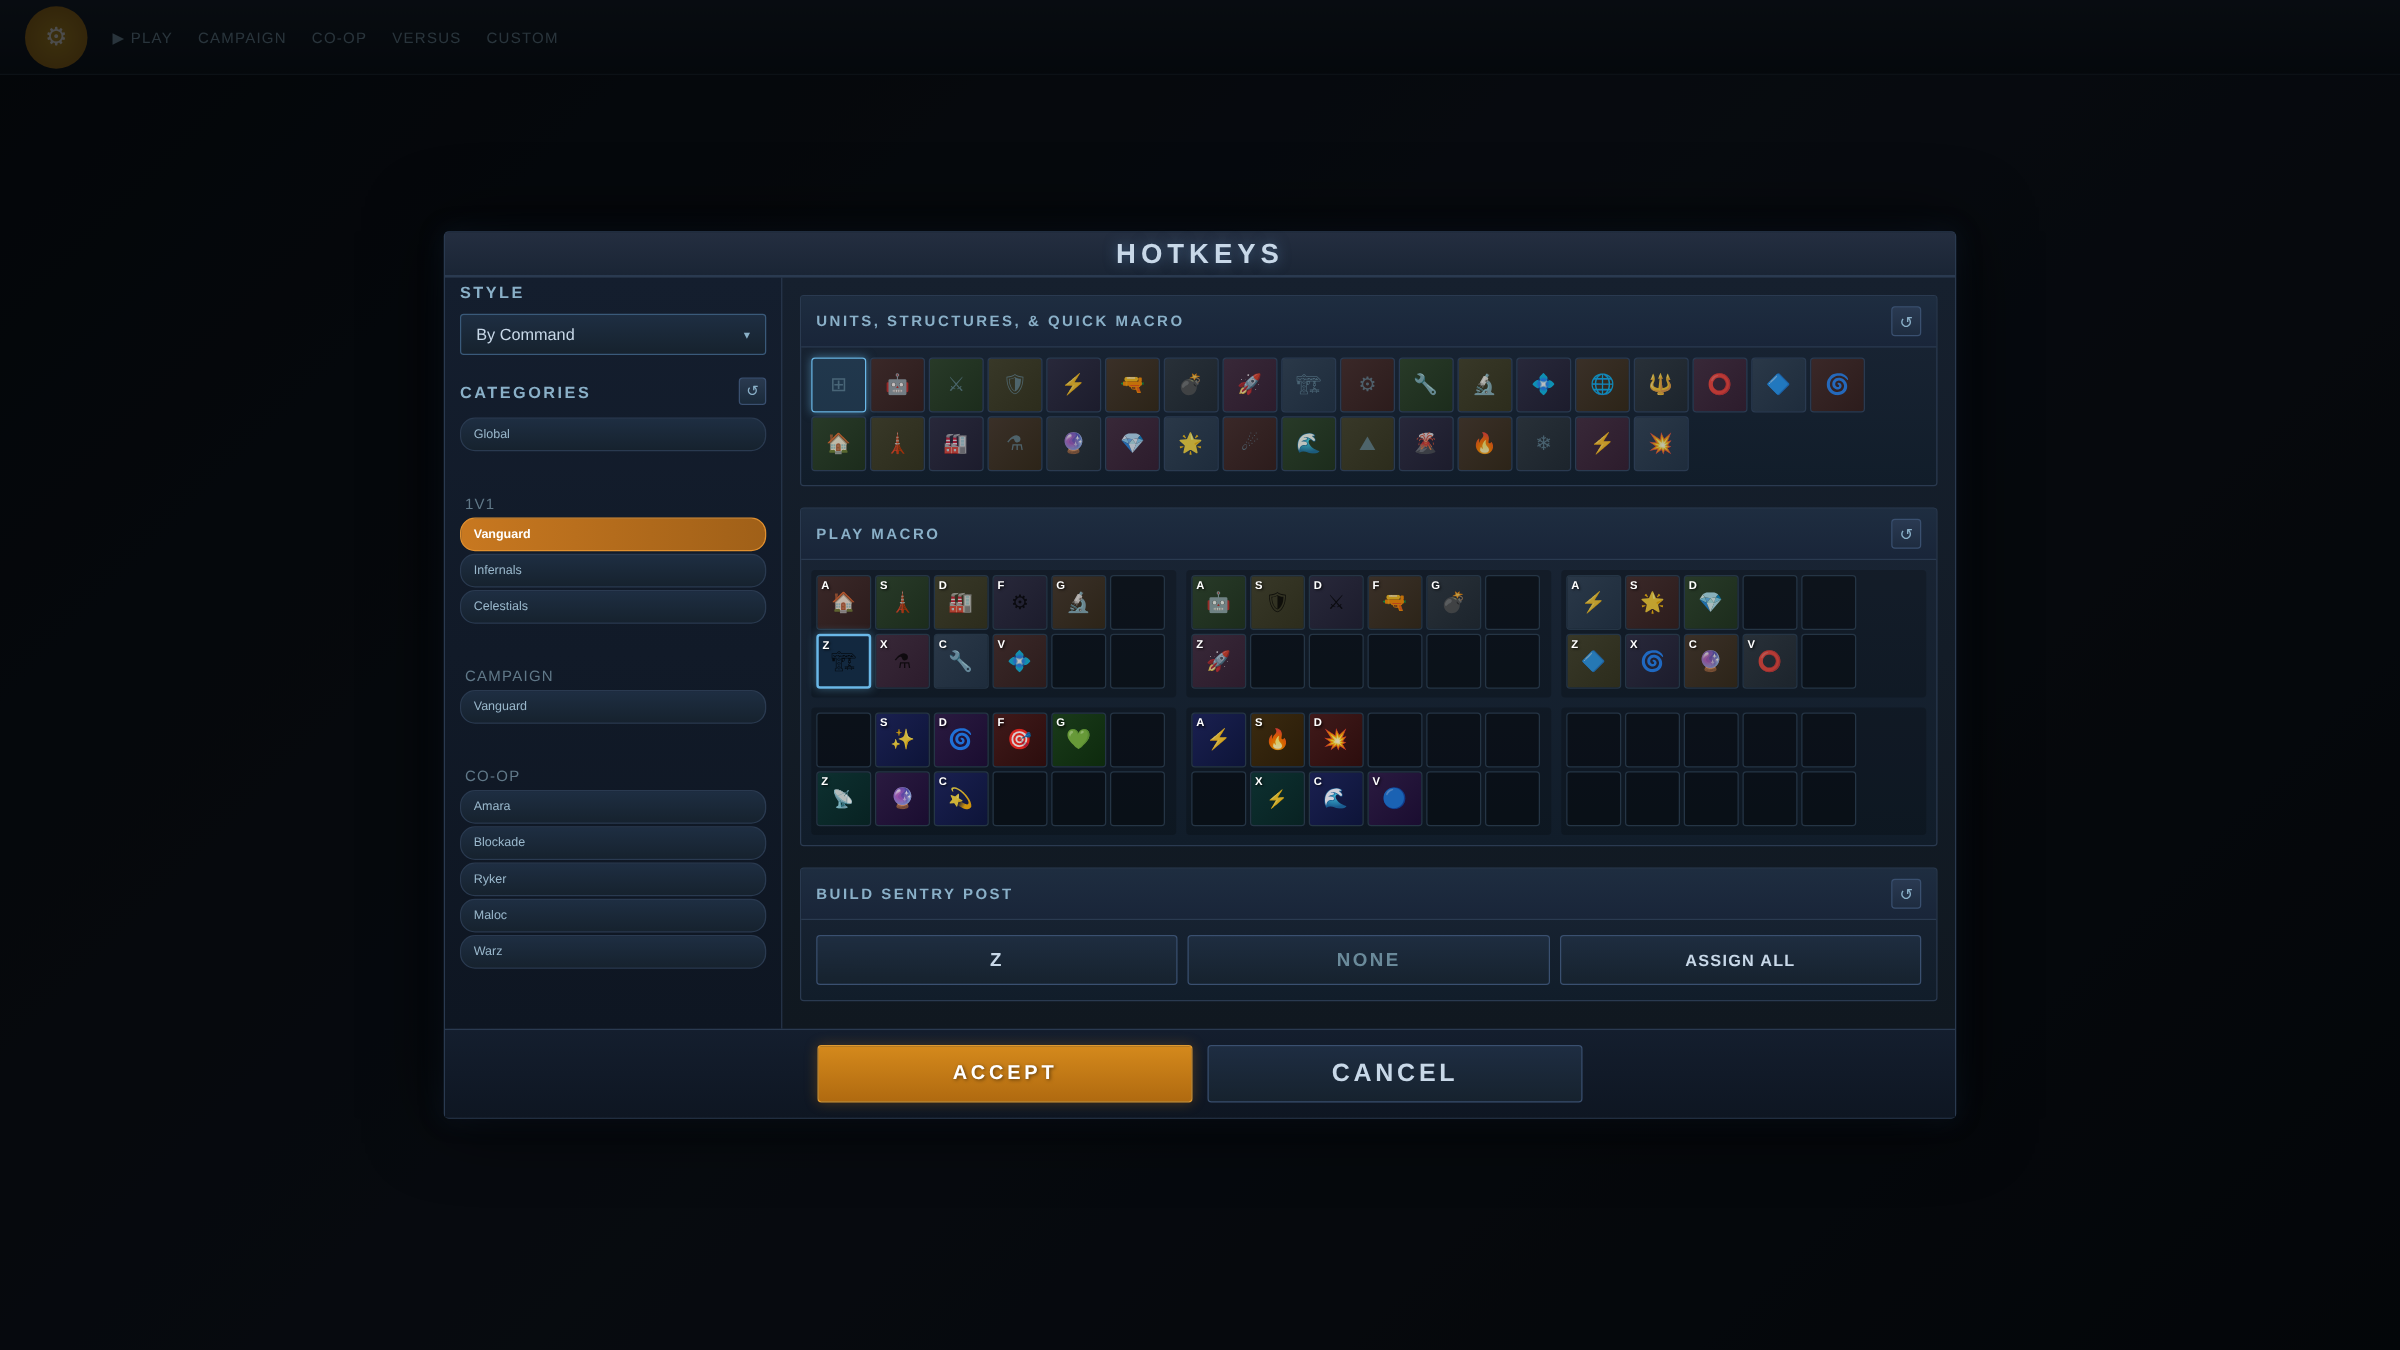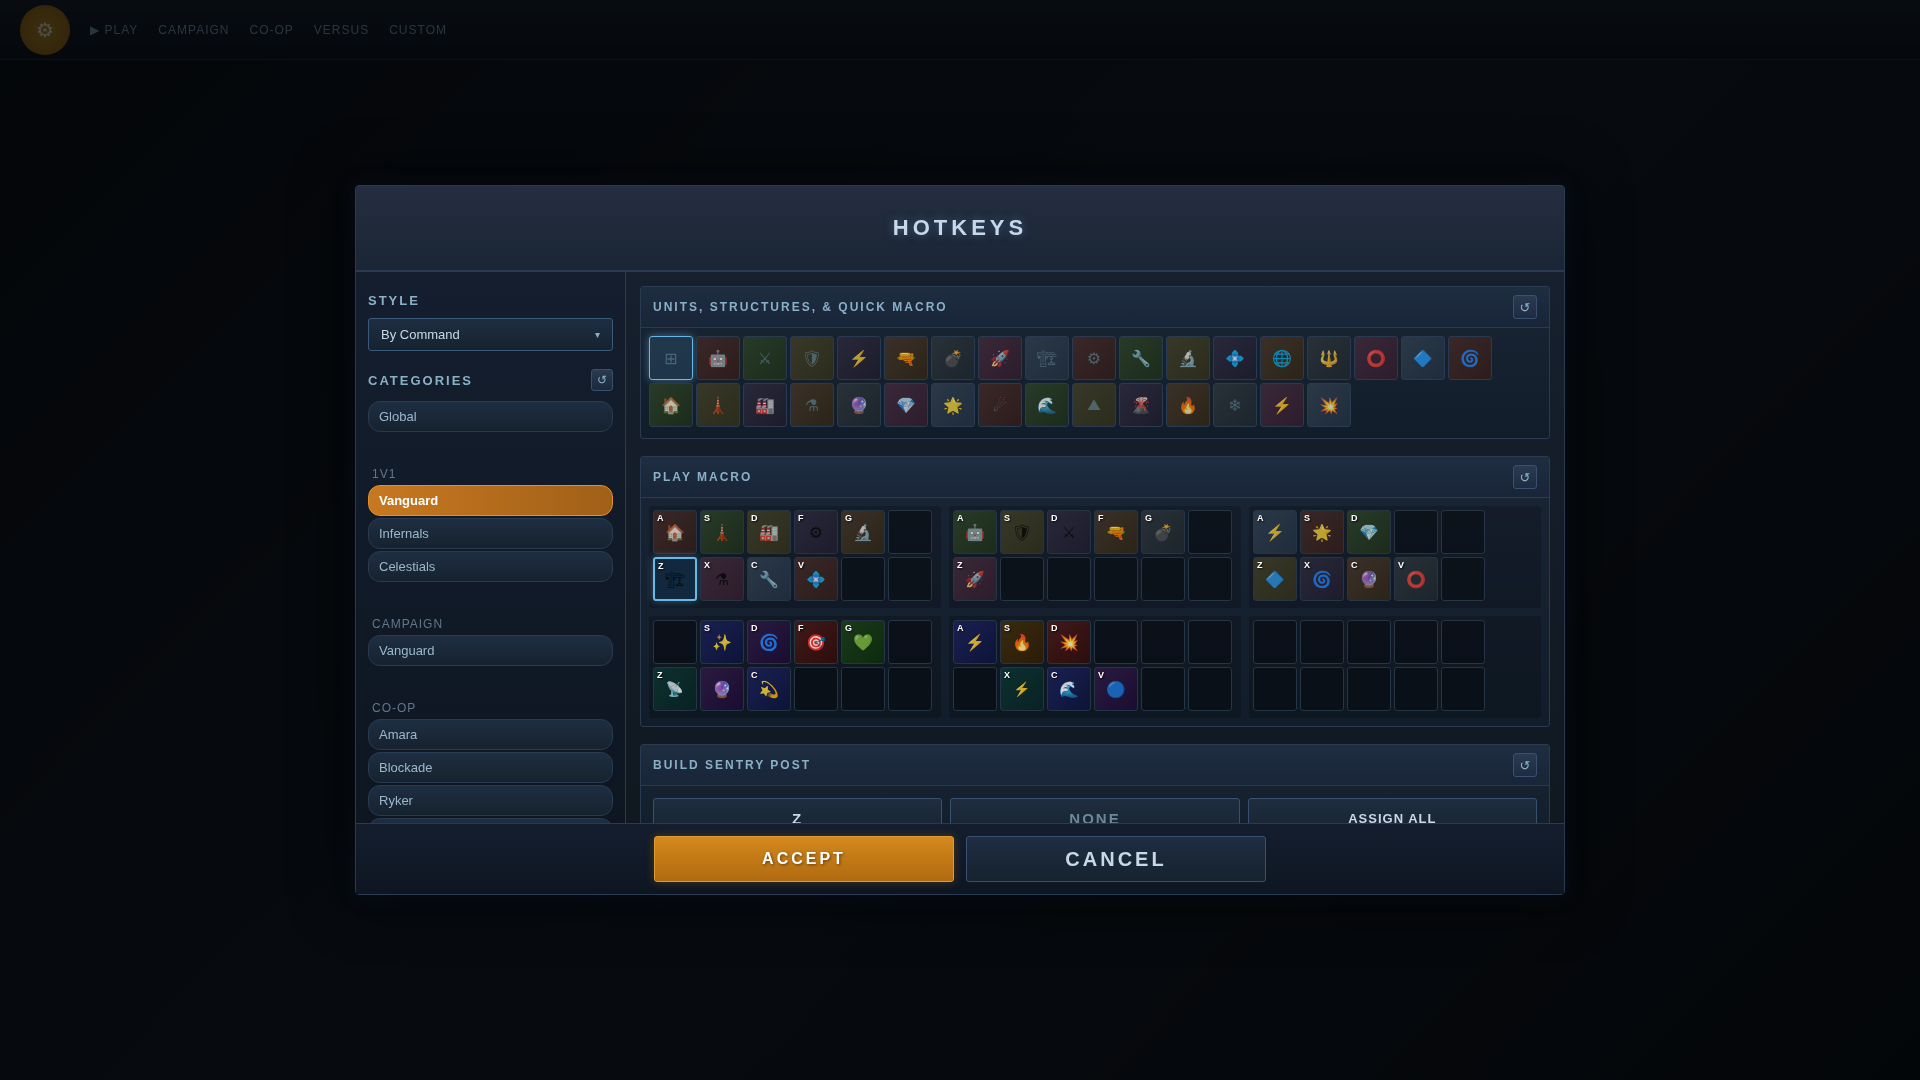--- a/index.html
+++ b/index.html
@@ -82,21 +82,21 @@
       display: flex;
       flex-direction: column;
       position: relative;
       box-shadow: 0 0 60px rgba(0,0,0,0.8), 0 0 20px rgba(30,60,100,0.3);
     }
 
     
     .modal-header {
       background: linear-gradient(to bottom, #242e40, #1a2535);
       border-bottom: 2px solid #2a3a50;
-      padding: 29px 20px;
+      padding: 4px 20px;
       text-align: center;
       position: relative;
     }
 
     .modal-title {
       font-size: 22px;
       font-weight: bold;
       color: #c8d8e8;
       letter-spacing: 4px;
       text-shadow: 0 0 10px rgba(100,150,200,0.5);
@@ -107,21 +107,21 @@
       display: flex;
       flex: 1;
       overflow: hidden;
     }
 
     
     .sidebar {
       width: 270px;
       background: linear-gradient(to bottom, #141e2e, #0e1622);
       border-right: 1px solid #2a3a50;
-      padding: 21px 12px;
+      padding: 4px 12px;
       overflow-y: auto;
       flex-shrink: 0;
     }
 
     .style-label {
       font-size: 13px;
       font-weight: bold;
       color: #8ab0c8;
       letter-spacing: 2px;
       margin-bottom: 10px;
@@ -180,21 +180,21 @@
       color: #607888;
       letter-spacing: 1px;
       padding: 6px 4px 4px;
       margin-top: 19px;
     }
 
     .sidebar-item {
       padding: 7px 10px;
       border-radius: 12px;
       cursor: pointer;
-      font-size: 13px;
+      font-size: 10px;
       color: #9ab8cc;
       margin-bottom: 2px;
       border: 1px solid transparent;
     }
 
     .sidebar-item.active {
       background: linear-gradient(to right, #c87820, #a06018);
       color: #fff;
       font-weight: bold;
       border-color: #e09030;

